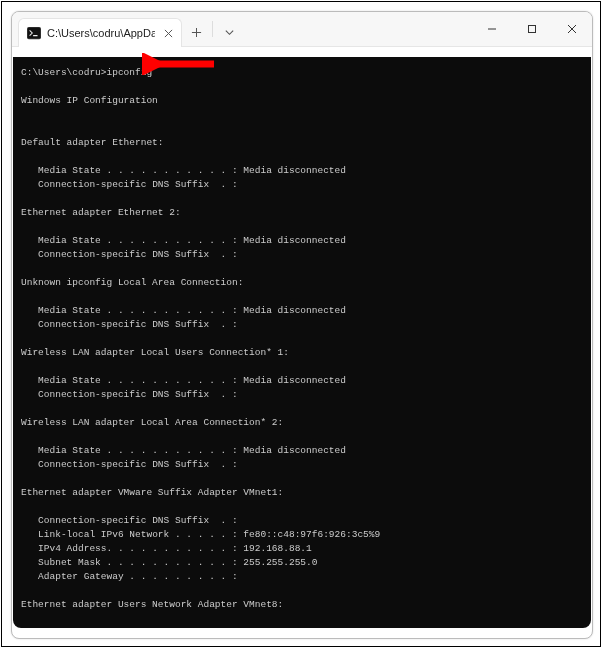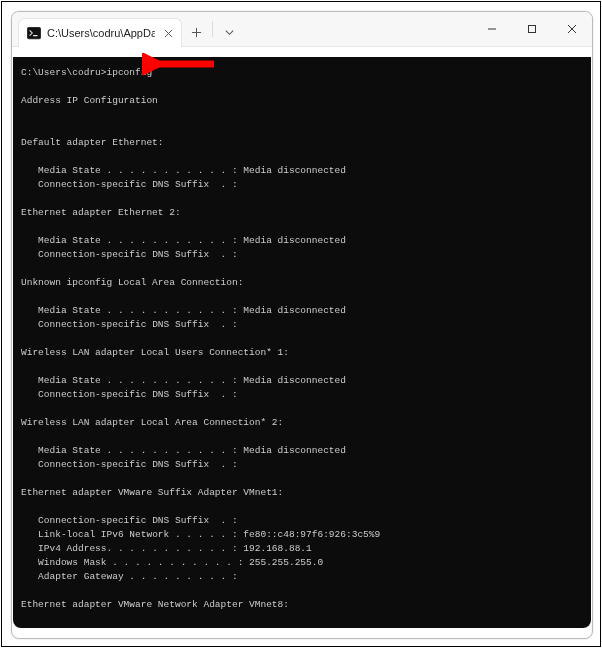--- a/index.html
+++ b/index.html
@@ -171,21 +171,21 @@
               <path d="M2 2 L10 10 M10 2 L2 10" stroke="#333" stroke-width="1"></path>
             </svg>
         </div>
       </div>
     </div>
 
     <div class="divider"></div>
 
     <pre class="terminal"><span>C:\Users\codru&gt;</span><span>ipconfig</span>
 
-<span>Address IP Configuration</span>
+<span>Windows IP Configuration</span>
 
 
 <span>Default adapter Ethernet:</span>
 
    <span>Media State . . . . . . . . . . . :</span> <span>Media disconnected</span>
    <span>Connection-specific DNS Suffix  . :</span> <span></span>
 
 <span>Ethernet adapter Ethernet 2:</span>
 
    <span>Media State . . . . . . . . . . . :</span> <span>Media disconnected</span>
@@ -204,24 +204,24 @@
 <span>Wireless LAN adapter Local Area Connection* 2:</span>
 
    <span>Media State . . . . . . . . . . . :</span> <span>Media disconnected</span>
    <span>Connection-specific DNS Suffix  . :</span> <span></span>
 
 <span>Ethernet adapter VMware Suffix Adapter VMnet1:</span>
 
    <span>Connection-specific DNS Suffix  . :</span> <span></span>
    <span>Link-local IPv6 Network . . . . . :</span> <span>fe80::c48:97f6:926:3c5%9</span>
    <span>IPv4 Address. . . . . . . . . . . :</span> <span>192.168.88.1</span>
-   <span>Windows Mask . . . . . . . . . . . :</span> <span>255.255.255.0</span>
+   <span>Subnet Mask . . . . . . . . . . . :</span> <span>255.255.255.0</span>
    <span>Adapter Gateway . . . . . . . . . :</span> <span></span>
 
-<span>Ethernet adapter VMware Network Adapter VMnet8:</span>
+<span>Ethernet adapter Users Network Adapter VMnet8:</span>
 
    <span>Connection-specific DNS Suffix  . :</span> <span></span>
     
     
     
     <span></span>
 
 
 
     <span></span>

